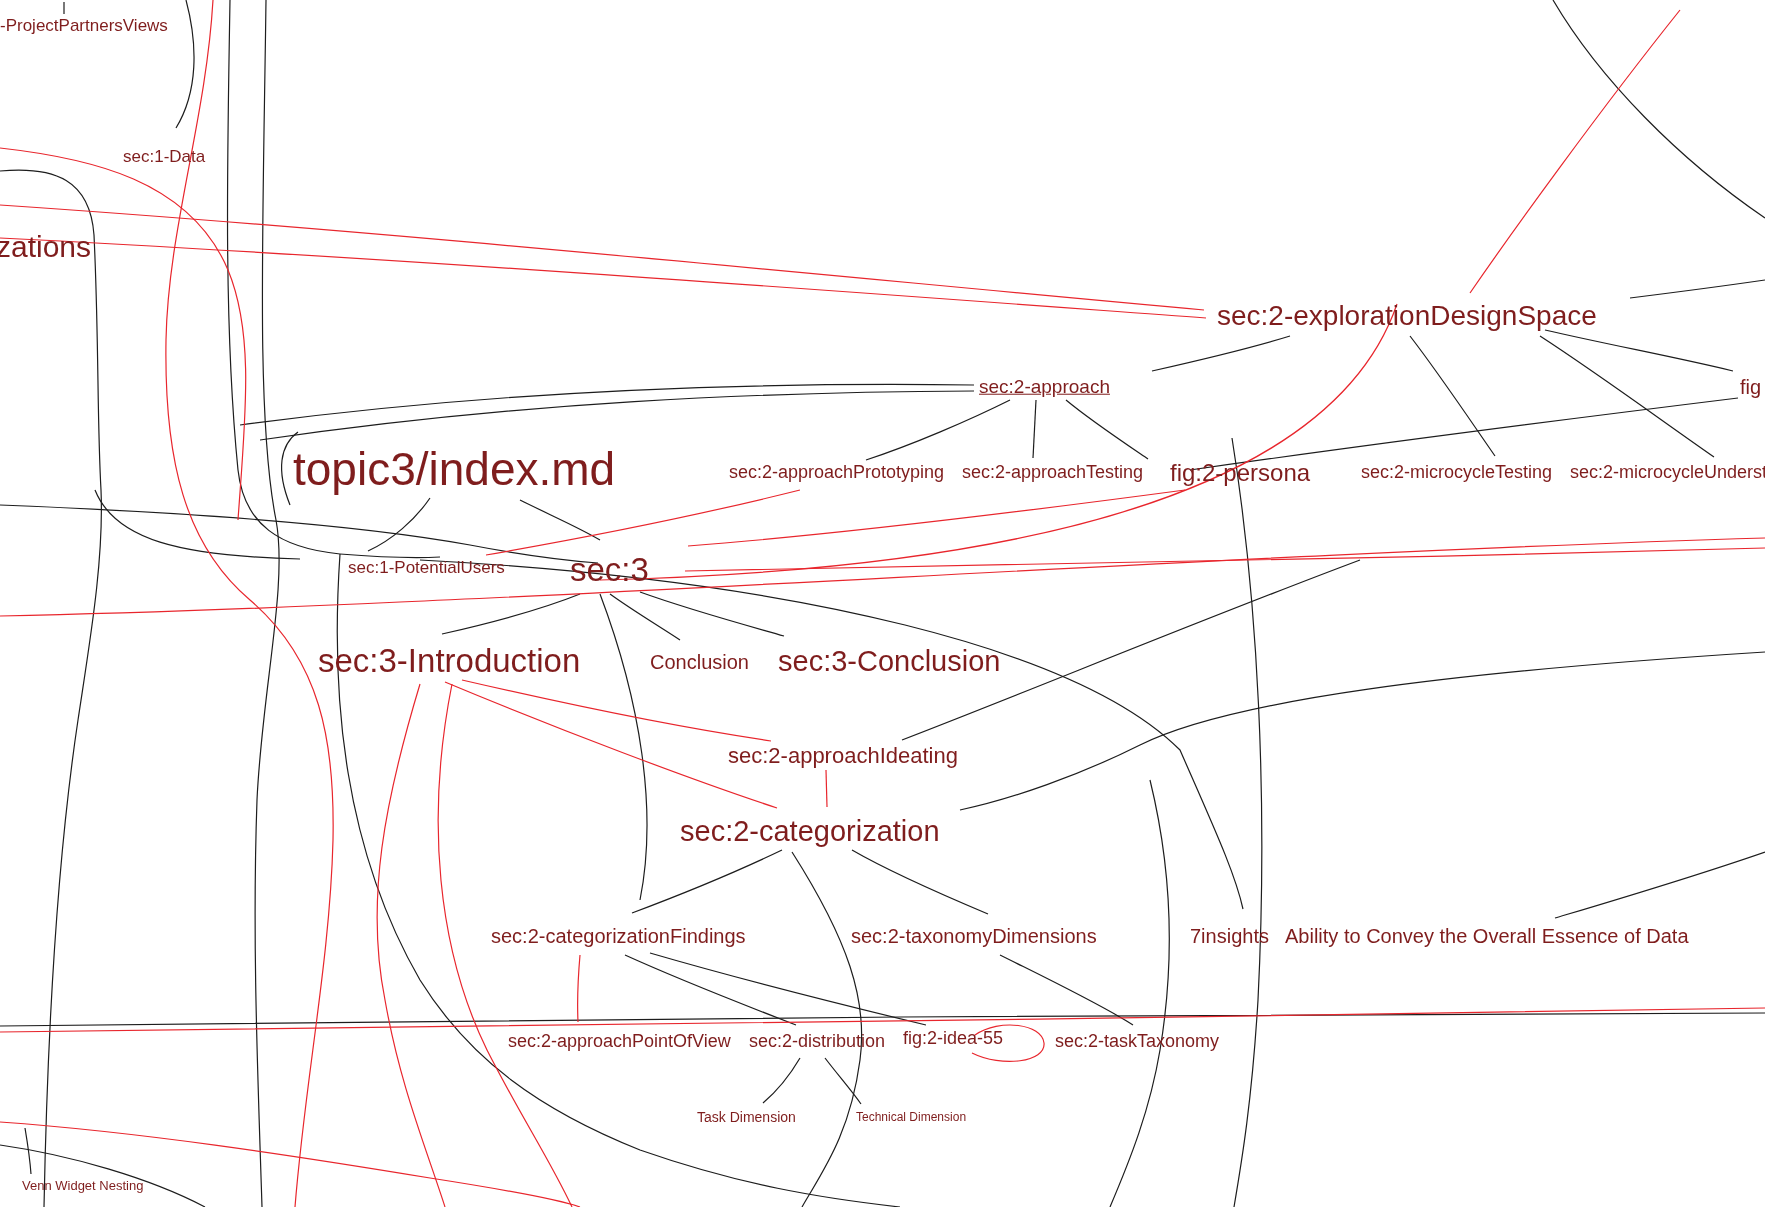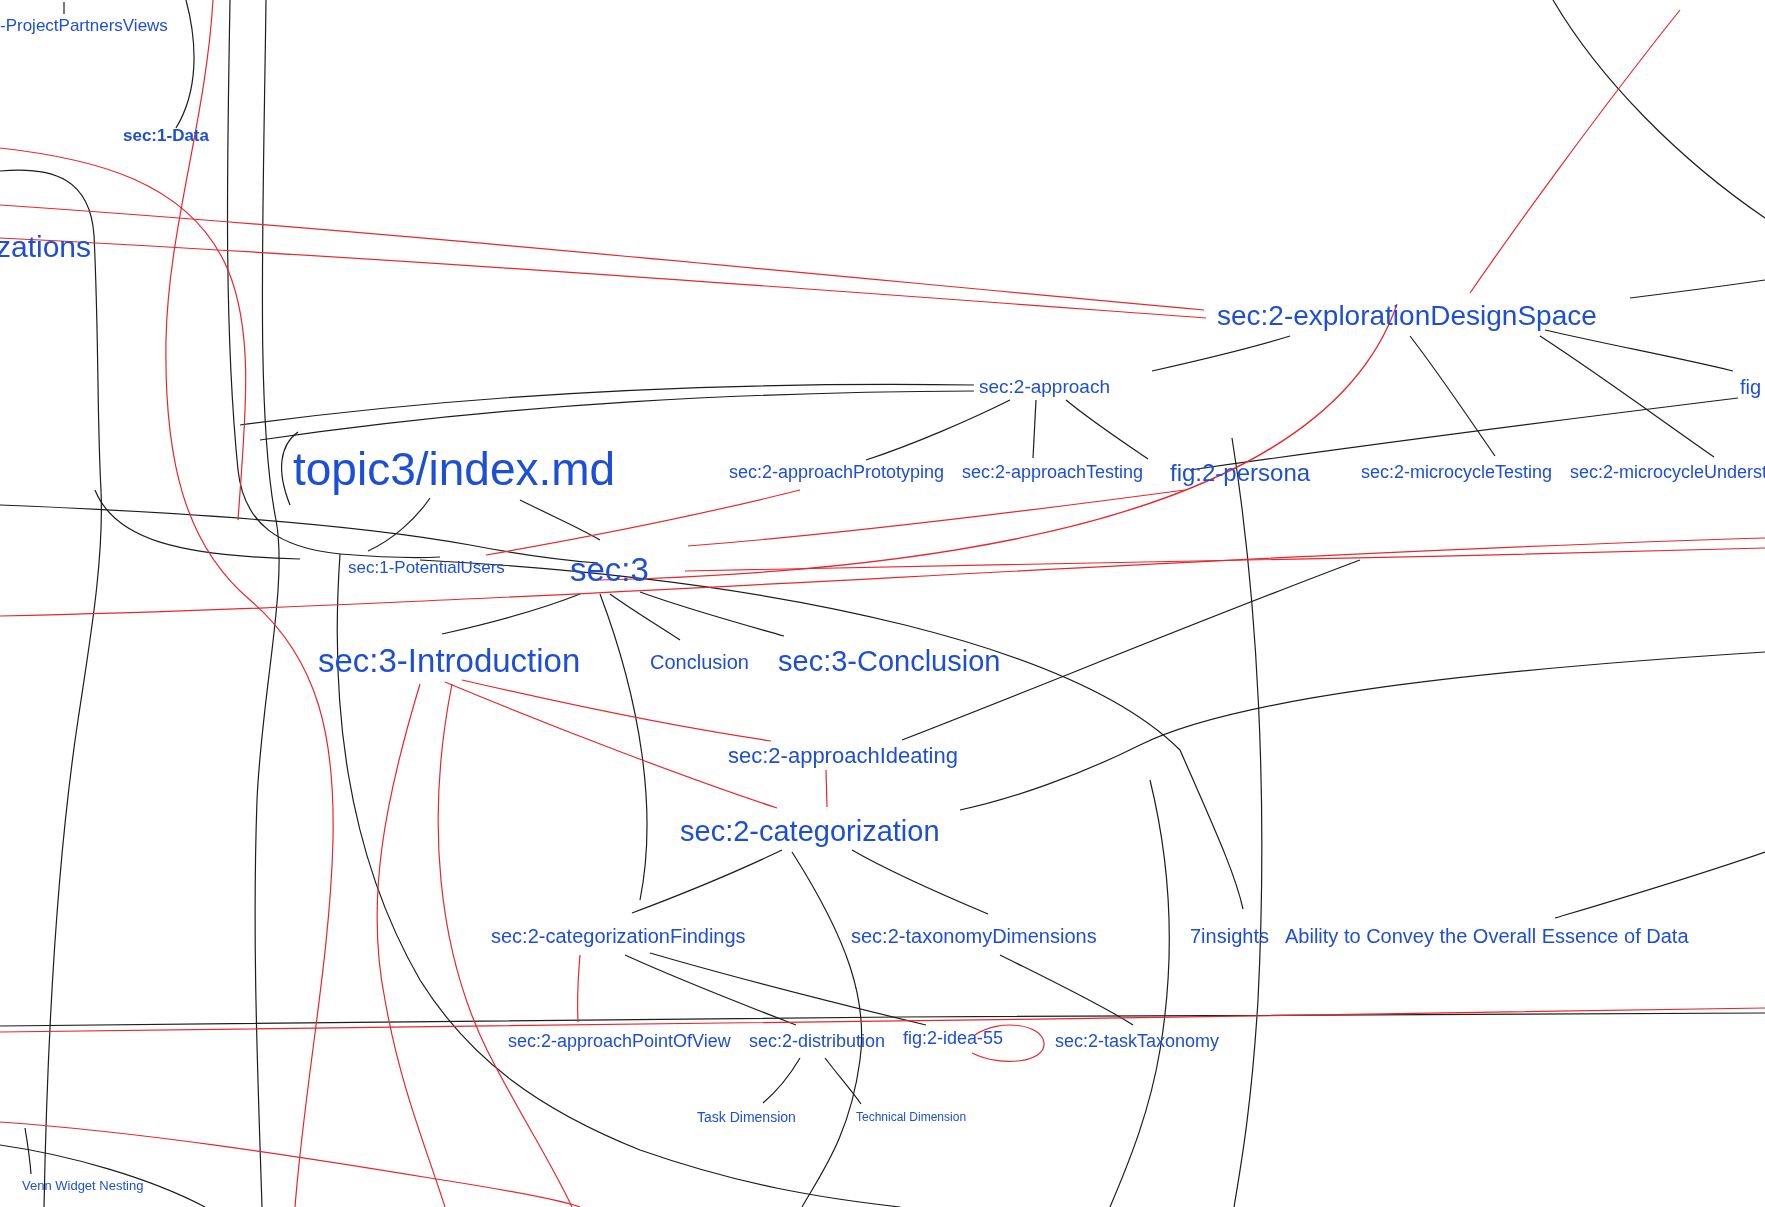--- a/index.html
+++ b/index.html
@@ -8,21 +8,21 @@
     background:#ffffff;
     font-family:"Liberation Sans", sans-serif;
   }
   #graph-root{position:absolute;inset:0;}
   #edge-layer{position:absolute;left:0;top:0;width:1765px;height:1207px;}
   #edge-layer path{fill:none;stroke-width:1.2px;}
   .node{
     position:absolute;
     transform:translateY(-54%);
     white-space:nowrap;
-    color:#1d4ed8;
+    color:#7f1d1d;
     line-height:1.1;
     cursor:pointer;
     z-index:2;
   }
 </style>
 </head>
 <body>
 
 <div id="graph-root">
   <svg id="edge-layer" width="1765" height="1207" viewBox="0 0 1765 1207" xmlns="http://www.w3.org/2000/svg">
@@ -95,24 +95,24 @@
         <path d="M 0 148 C 90 158 190 180 228 270 C 255 335 245 420 238 520" stroke="#e8262d"></path>
         <path d="M 1765 538 C 1300 552 800 585 400 602 C 250 609 100 614 0 616" stroke="#e8262d"></path>
         <path d="M 420 684 C 385 800 365 900 385 1000 C 400 1085 425 1145 445 1207" stroke="#e8262d"></path>
         <path d="M 452 684 C 425 820 438 950 487 1050 C 520 1115 550 1160 572 1207" stroke="#e8262d"></path>
         <path d="M 0 1032 C 500 1026 1200 1018 1765 1008" stroke="#e8262d"></path>
         <path d="M 0 1122 C 140 1132 290 1155 430 1178 C 520 1192 560 1200 580 1207" stroke="#e8262d"></path>
       </g>
   </svg>
   <div id="node-layer">
       <div class="node" style="left: 0px; top: 27px; font-size: 17px;">-ProjectPartnersViews</div>
-      <div class="node" style="left: 123px; top: 137px; font-size: 17px; font-weight: bold;">sec:1-Data</div>
+      <div class="node" style="left: 123px; top: 158px; font-size: 17px;">sec:1-Data</div>
       <div class="node" style="left: -4px; top: 248px; font-size: 30px;">zations</div>
       <div class="node" style="left: 1217px; top: 318px; font-size: 28px;">sec:2-explorationDesignSpace</div>
-      <div class="node" style="left: 979px; top: 388px; font-size: 19px;">sec:2-approach</div>
+      <div class="node" style="left: 979px; top: 388px; font-size: 19px; text-decoration: underline;">sec:2-approach</div>
       <div class="node" style="left: 1740px; top: 388px; font-size: 20px;">fig</div>
       <div class="node" style="left: 293px; top: 471px; font-size: 46px;">topic3/index.md</div>
       <div class="node" style="left: 729px; top: 474px; font-size: 18px;">sec:2-approachPrototyping</div>
       <div class="node" style="left: 962px; top: 474px; font-size: 18px;">sec:2-approachTesting</div>
       <div class="node" style="left: 1170px; top: 474px; font-size: 24px;">fig:2-persona</div>
       <div class="node" style="left: 1361px; top: 474px; font-size: 18px;">sec:2-microcycleTesting</div>
       <div class="node" style="left: 1570px; top: 474px; font-size: 18px;">sec:2-microcycleUnderstanding</div>
       <div class="node" style="left: 348px; top: 569px; font-size: 17px;">sec:1-PotentialUsers</div>
       <div class="node" style="left: 570px; top: 572px; font-size: 33px;">sec:3</div>
       <div class="node" style="left: 318px; top: 663px; font-size: 33px;">sec:3-Introduction</div>

